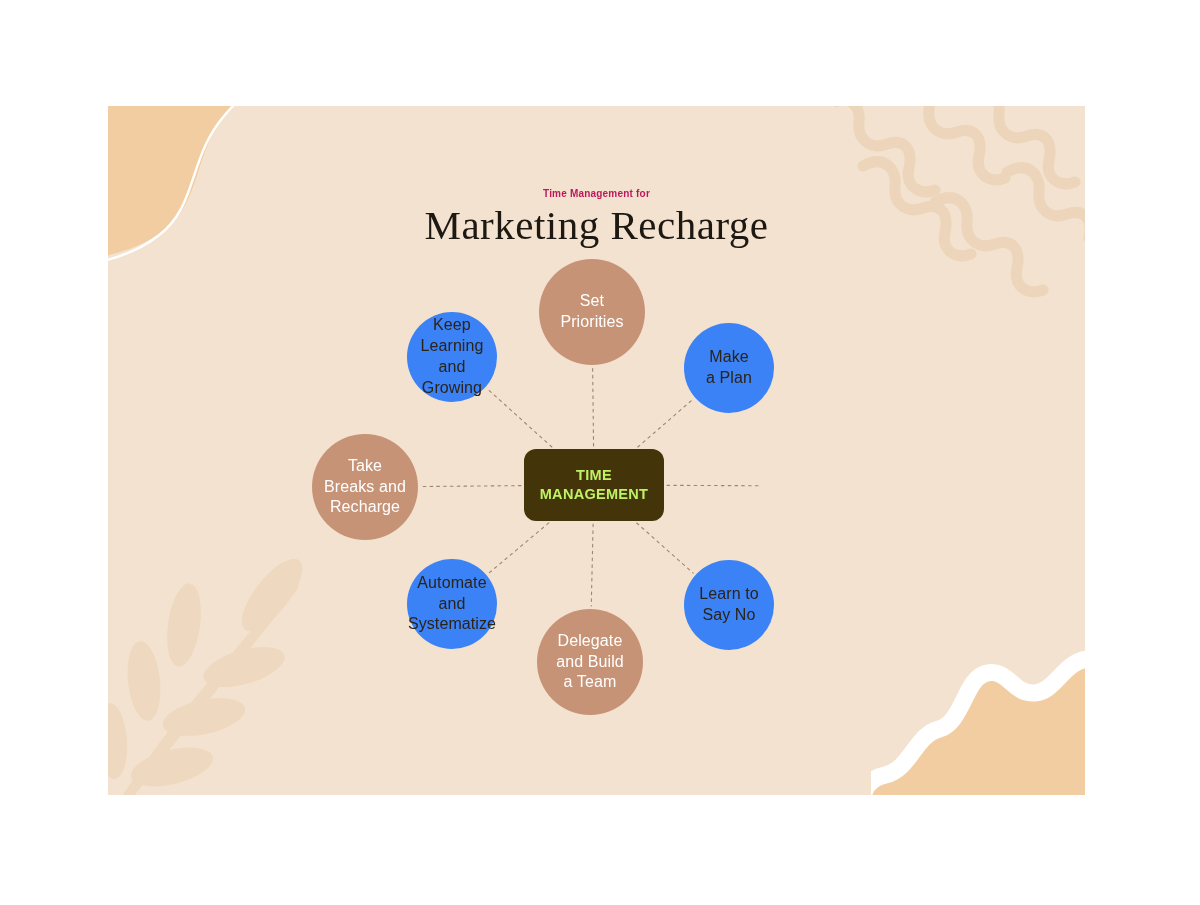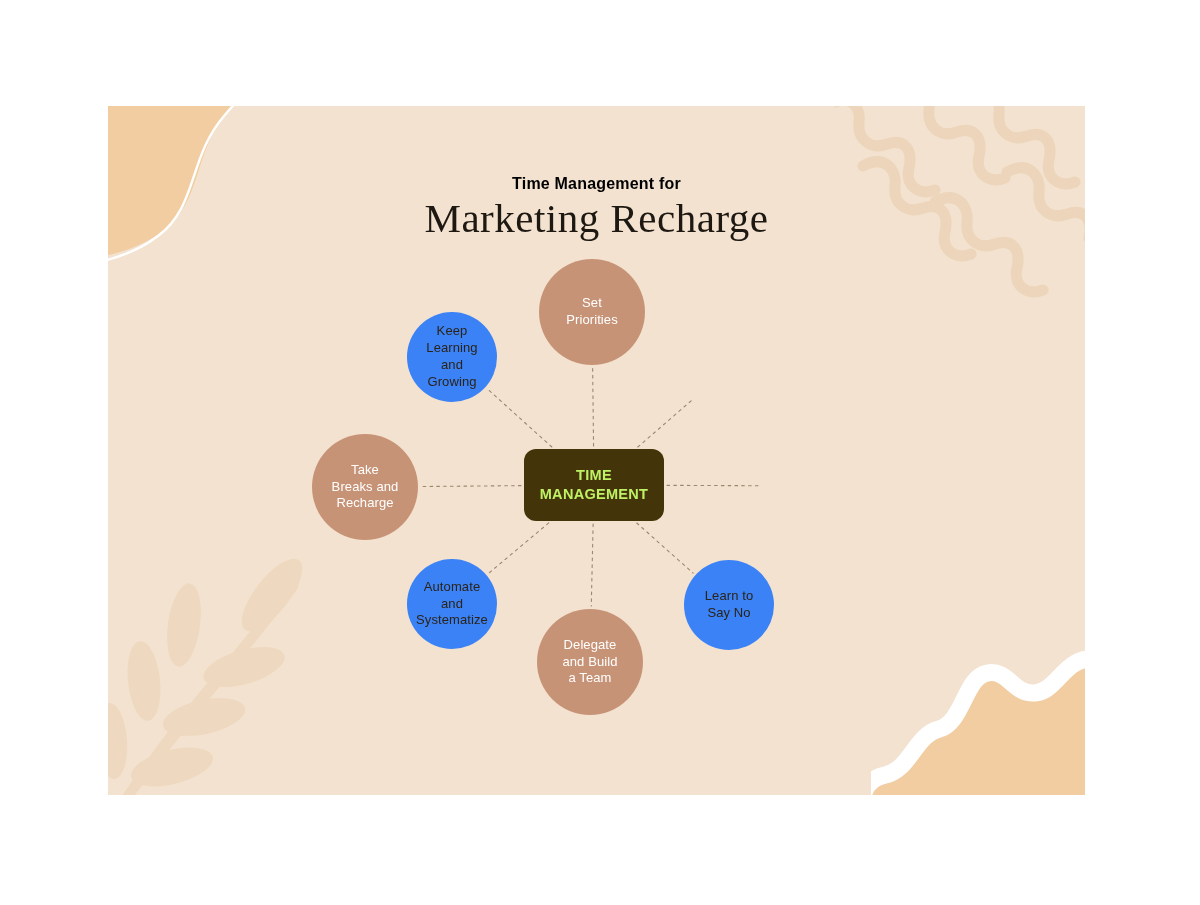--- a/index.html
+++ b/index.html
@@ -70,24 +70,24 @@
     left: 0;
     right: 0;
     top: 66px;
     text-align: center;
     z-index: 5;
   }
 
   #eyebrow {
     font-family: "Liberation Sans", sans-serif;
     font-weight: bold;
-    font-size: 16px;
+    font-size: 10px;
     letter-spacing: 0.2px;
-    color: #000000;
-    margin: 2px 0 2px 0;
+    color: #be185d;
+    margin: 16px 0 2px 0;
     line-height: 1.2;
   }
 
   #title {
     font-family: "Liberation Serif", "DejaVu Serif", serif;
     font-size: 41px;
     font-weight: normal;
     color: #1d1812;
     letter-spacing: 0.5px;
     margin: 0;
@@ -119,21 +119,21 @@
     display: flex;
     align-items: center;
     justify-content: center;
     text-align: center;
     z-index: 4;
     box-sizing: border-box;
   }
 
   .node-label {
     font-family: "Liberation Sans", sans-serif;
-    font-size: 13px;
+    font-size: 16px;
     line-height: 1.30;
     font-weight: normal;
     padding: 0 8px;
     letter-spacing: 0.1px;
   }
 
   .node-rose { background: #c79377; }
   .node-rose .node-label { color: #ffffff; }
 
   .node-orange { background: #3b82f6; }
@@ -243,20 +243,23 @@
     <div id="diagram">
 
       <div id="center-node">
         <div id="center-label">TIME<br>MANAGEMENT</div>
       </div>
 
       <div class="node node-rose" style="left: 431px; top: 153px; width: 106px; height: 106px;">
         <div class="node-label">Set<br>Priorities</div>
       </div>
 
+      <div class="node node-orange" style="left: 576px; top: 217px; width: 90px; height: 90px;">
+        <div class="node-label">Make<br>a Plan</div>
+      </div>
 
 
       <div class="node node-rose" style="left: 429px; top: 503px; width: 106px; height: 106px;">
         <div class="node-label">Delegate<br>and Build<br>a Team</div>
       </div>
 
       <div class="node node-orange" style="left: 576px; top: 454px; width: 90px; height: 90px;">
         <div class="node-label">Learn to<br>Say No</div>
       </div>
 

